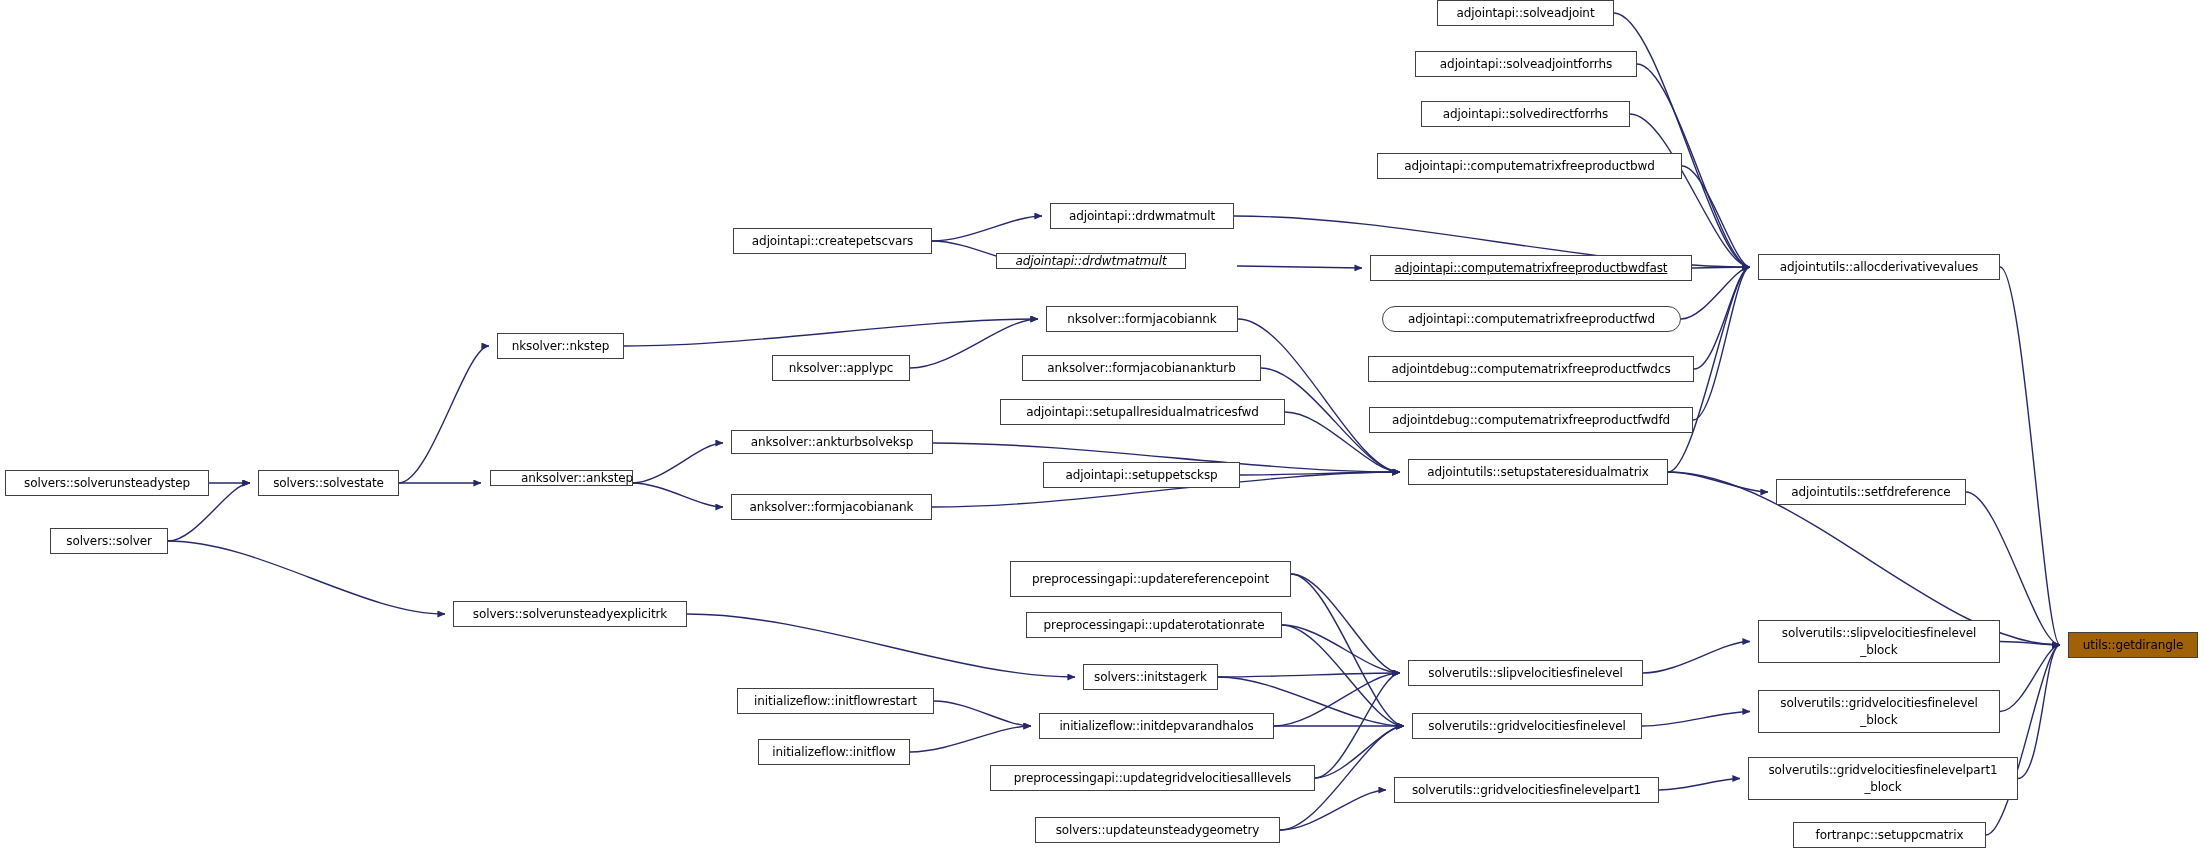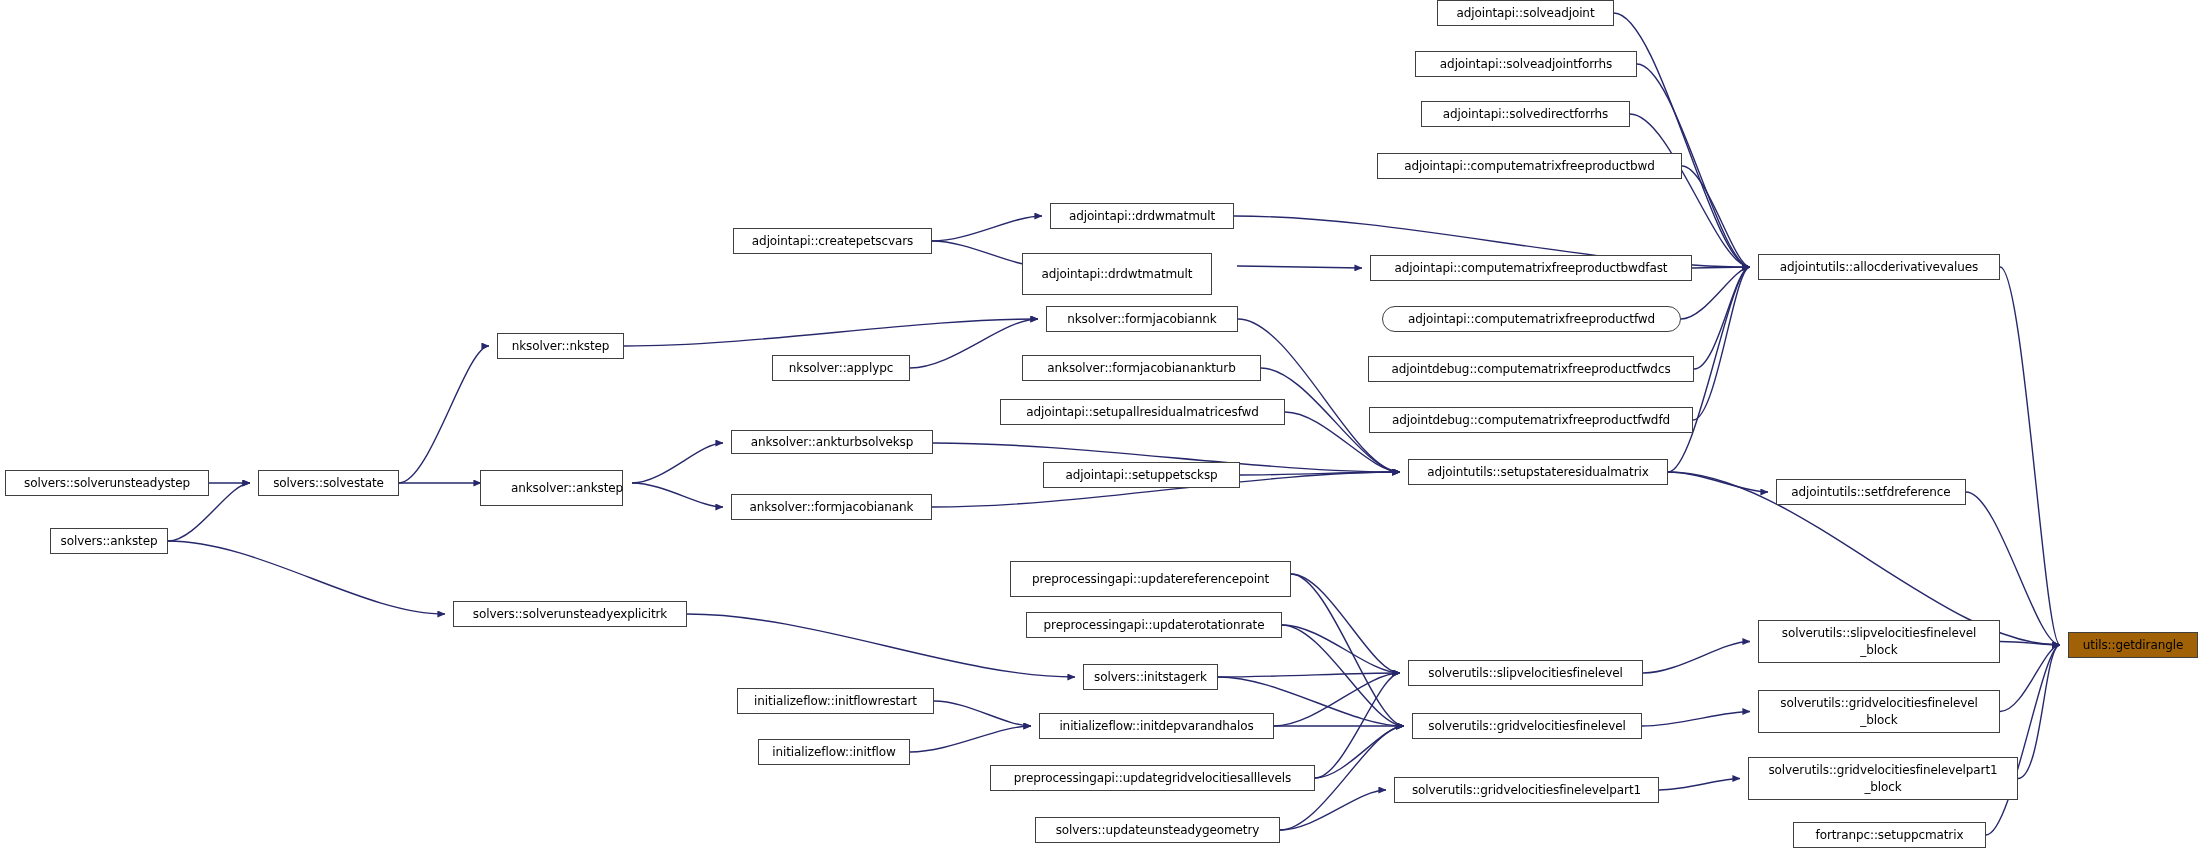--- a/index.html
+++ b/index.html
@@ -72,40 +72,40 @@
       <path d="M1643,673 C1679.8,673 1721.2,641.5 1750,641.5" fill="none" stroke="#27286b" stroke-width="1.4" marker-end="url(#ah)"></path>
       <path d="M1642,726 C1679.12,726 1720.88,711.5 1750,711.5" fill="none" stroke="#27286b" stroke-width="1.4" marker-end="url(#ah)"></path>
       <path d="M1659,790 C1687.48,790 1719.52,778.5 1740,778.5" fill="none" stroke="#27286b" stroke-width="1.4" marker-end="url(#ah)"></path>
       <path d="M2000,641.5 C2024,641.5 2044,645 2060,645" fill="none" stroke="#27286b" stroke-width="1.4" marker-end="url(#ah)"></path>
       <path d="M2000,711.5 C2024,711.5 2044,645 2060,645" fill="none" stroke="#27286b" stroke-width="1.4" marker-end="url(#ah)"></path>
       <path d="M2018,778.5 C2042,778.5 2044,645 2060,645" fill="none" stroke="#27286b" stroke-width="1.4" marker-end="url(#ah)"></path>
       <path d="M1986,835 C2012.24,835 2041.76,645 2060,645" fill="none" stroke="#27286b" stroke-width="1.4" marker-end="url(#ah)"></path>
     </svg>
   <div id="nodes">
       <div class="node" style="left: 5px; top: 470px; width: 204px; height: 26px;">solvers::solverunsteadystep</div>
-      <div class="node" style="left: 50px; top: 528px; width: 118px; height: 26px;">solvers::ankstep</div>
+      <div class="node" style="left: 50px; top: 528px; width: 118px; height: 26px;">solvers::solver</div>
       <div class="node" style="left: 258px; top: 470px; width: 141px; height: 26px;">solvers::solvestate</div>
       <div class="node" style="left: 497px; top: 333px; width: 127px; height: 26px;">nksolver::nkstep</div>
-      <div class="node" style="left: 480px; top: 470px; width: 143px; height: 36px; padding-left: 31px;">anksolver::ankstep</div>
+      <div class="node" style="left: 490px; top: 470px; width: 143px; height: 16px; padding-left: 31px;">anksolver::ankstep</div>
       <div class="node" style="left: 453px; top: 601px; width: 234px; height: 26px;">solvers::solverunsteadyexplicitrk</div>
       <div class="node" style="left: 772px; top: 355px; width: 138px; height: 26px;">nksolver::applypc</div>
       <div class="node" style="left: 733px; top: 228px; width: 199px; height: 26px;">adjointapi::createpetscvars</div>
       <div class="node" style="left: 731px; top: 430px; width: 202px; height: 24px;">anksolver::ankturbsolveksp</div>
       <div class="node" style="left: 731px; top: 494px; width: 201px; height: 26px;">anksolver::formjacobianank</div>
       <div class="node" style="left: 1000px; top: 399px; width: 285px; height: 26px;">adjointapi::setupallresidualmatricesfwd</div>
       <div class="node" style="left: 1043px; top: 462px; width: 197px; height: 26px;">adjointapi::setuppetscksp</div>
       <div class="node" style="left: 1050px; top: 203px; width: 184px; height: 26px;">adjointapi::drdwmatmult</div>
-      <div class="node" style="left: 1022px; top: 253px; width: 190px; height: 42px;">adjointapi::drdwtmatmult</div>
+      <div class="node" style="left: 996px; top: 253px; width: 190px; height: 16px; font-style: italic;">adjointapi::drdwtmatmult</div>
       <div class="node" style="left: 1046px; top: 306px; width: 192px; height: 26px;">nksolver::formjacobiannk</div>
       <div class="node" style="left: 1022px; top: 355px; width: 239px; height: 26px;">anksolver::formjacobianankturb</div>
       <div class="node" style="left: 1437px; top: 0px; width: 177px; height: 26px;">adjointapi::solveadjoint</div>
       <div class="node" style="left: 1415px; top: 51px; width: 222px; height: 26px;">adjointapi::solveadjointforrhs</div>
       <div class="node" style="left: 1421px; top: 101px; width: 209px; height: 26px;">adjointapi::solvedirectforrhs</div>
       <div class="node" style="left: 1377px; top: 153px; width: 305px; height: 26px;">adjointapi::computematrixfreeproductbwd</div>
-      <div class="node" style="left: 1370px; top: 255px; width: 322px; height: 26px;">adjointapi::computematrixfreeproductbwdfast</div>
+      <div class="node" style="left: 1370px; top: 255px; width: 322px; height: 26px; text-decoration: underline;">adjointapi::computematrixfreeproductbwdfast</div>
       <div class="node" style="left: 1382px; top: 306px; width: 299px; height: 26px; border-radius: 13px;">adjointapi::computematrixfreeproductfwd</div>
       <div class="node" style="left: 1368px; top: 356px; width: 326px; height: 26px;">adjointdebug::computematrixfreeproductfwdcs</div>
       <div class="node" style="left: 1369px; top: 407px; width: 324px; height: 26px;">adjointdebug::computematrixfreeproductfwdfd</div>
       <div class="node" style="left: 1408px; top: 459px; width: 260px; height: 26px;">adjointutils::setupstateresidualmatrix</div>
       <div class="node" style="left: 1758px; top: 254px; width: 242px; height: 26px;">adjointutils::allocderivativevalues</div>
       <div class="node" style="left: 1776px; top: 479px; width: 190px; height: 26px;">adjointutils::setfdreference</div>
       <div class="node hl" style="left: 2068px; top: 632px; width: 130px; height: 26px;">utils::getdirangle</div>
       <div class="node" style="left: 1010px; top: 561px; width: 281px; height: 36px;">preprocessingapi::updatereferencepoint</div>
       <div class="node" style="left: 1026px; top: 612px; width: 256px; height: 26px;">preprocessingapi::updaterotationrate</div>
       <div class="node" style="left: 1083px; top: 664px; width: 135px; height: 26px;">solvers::initstagerk</div>

